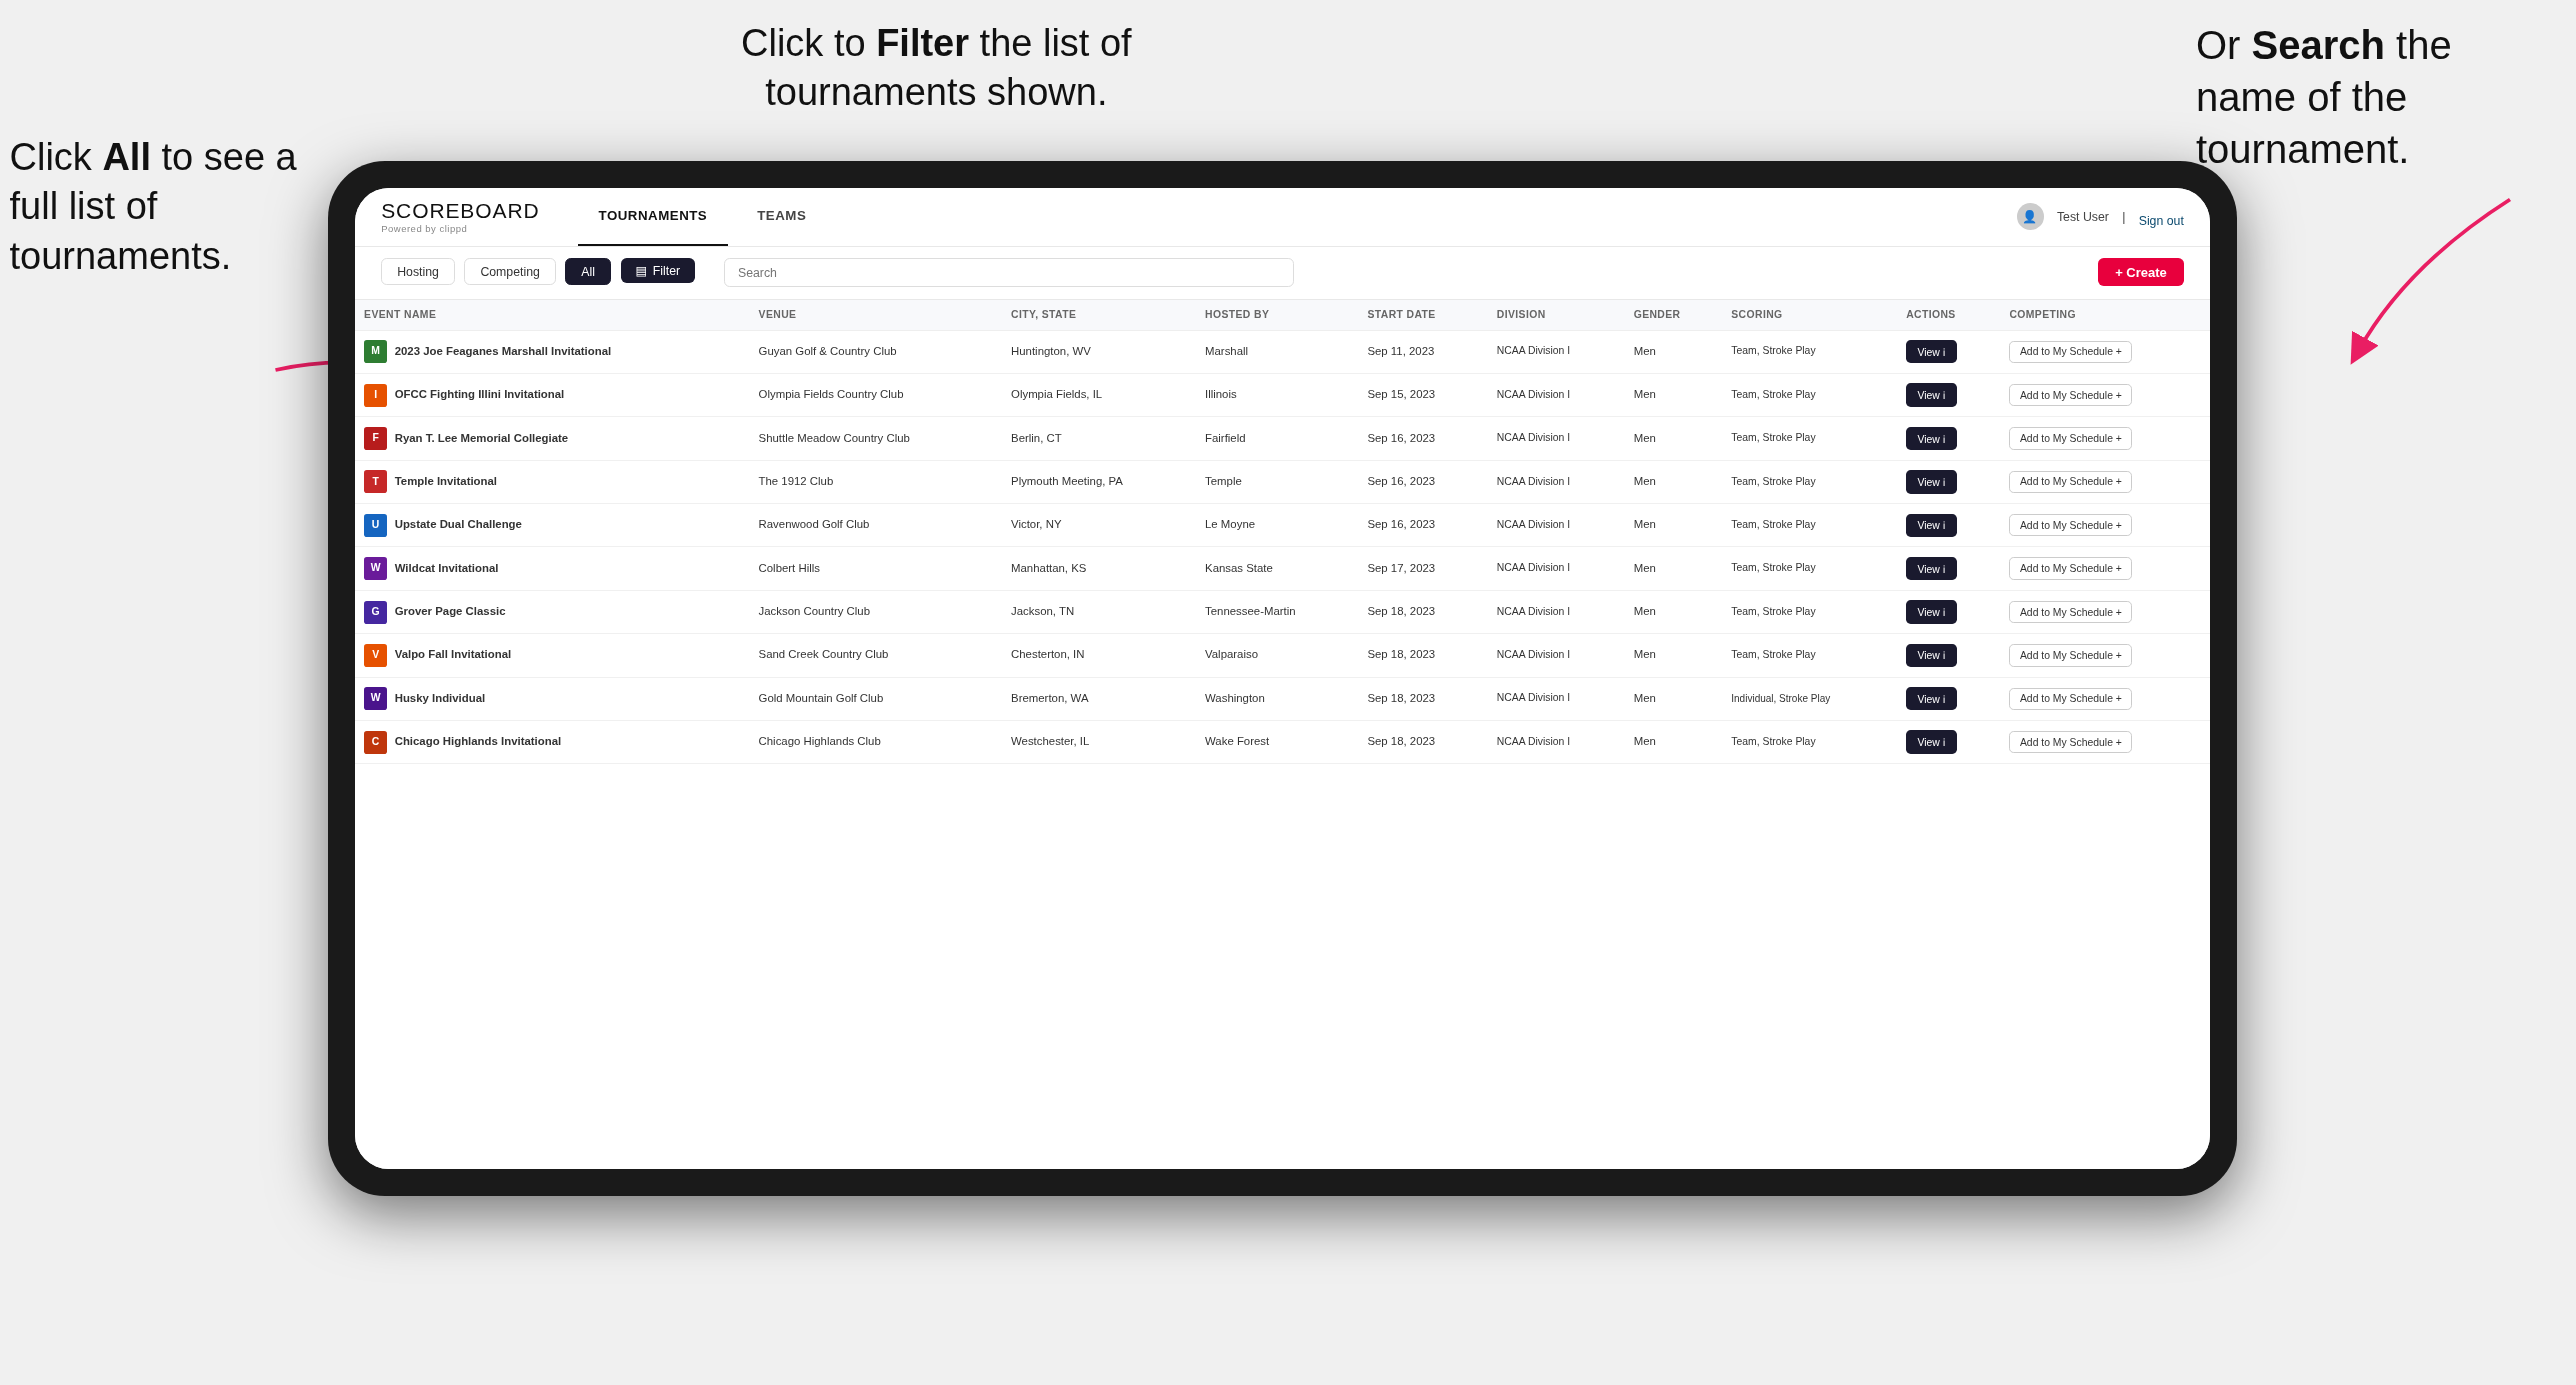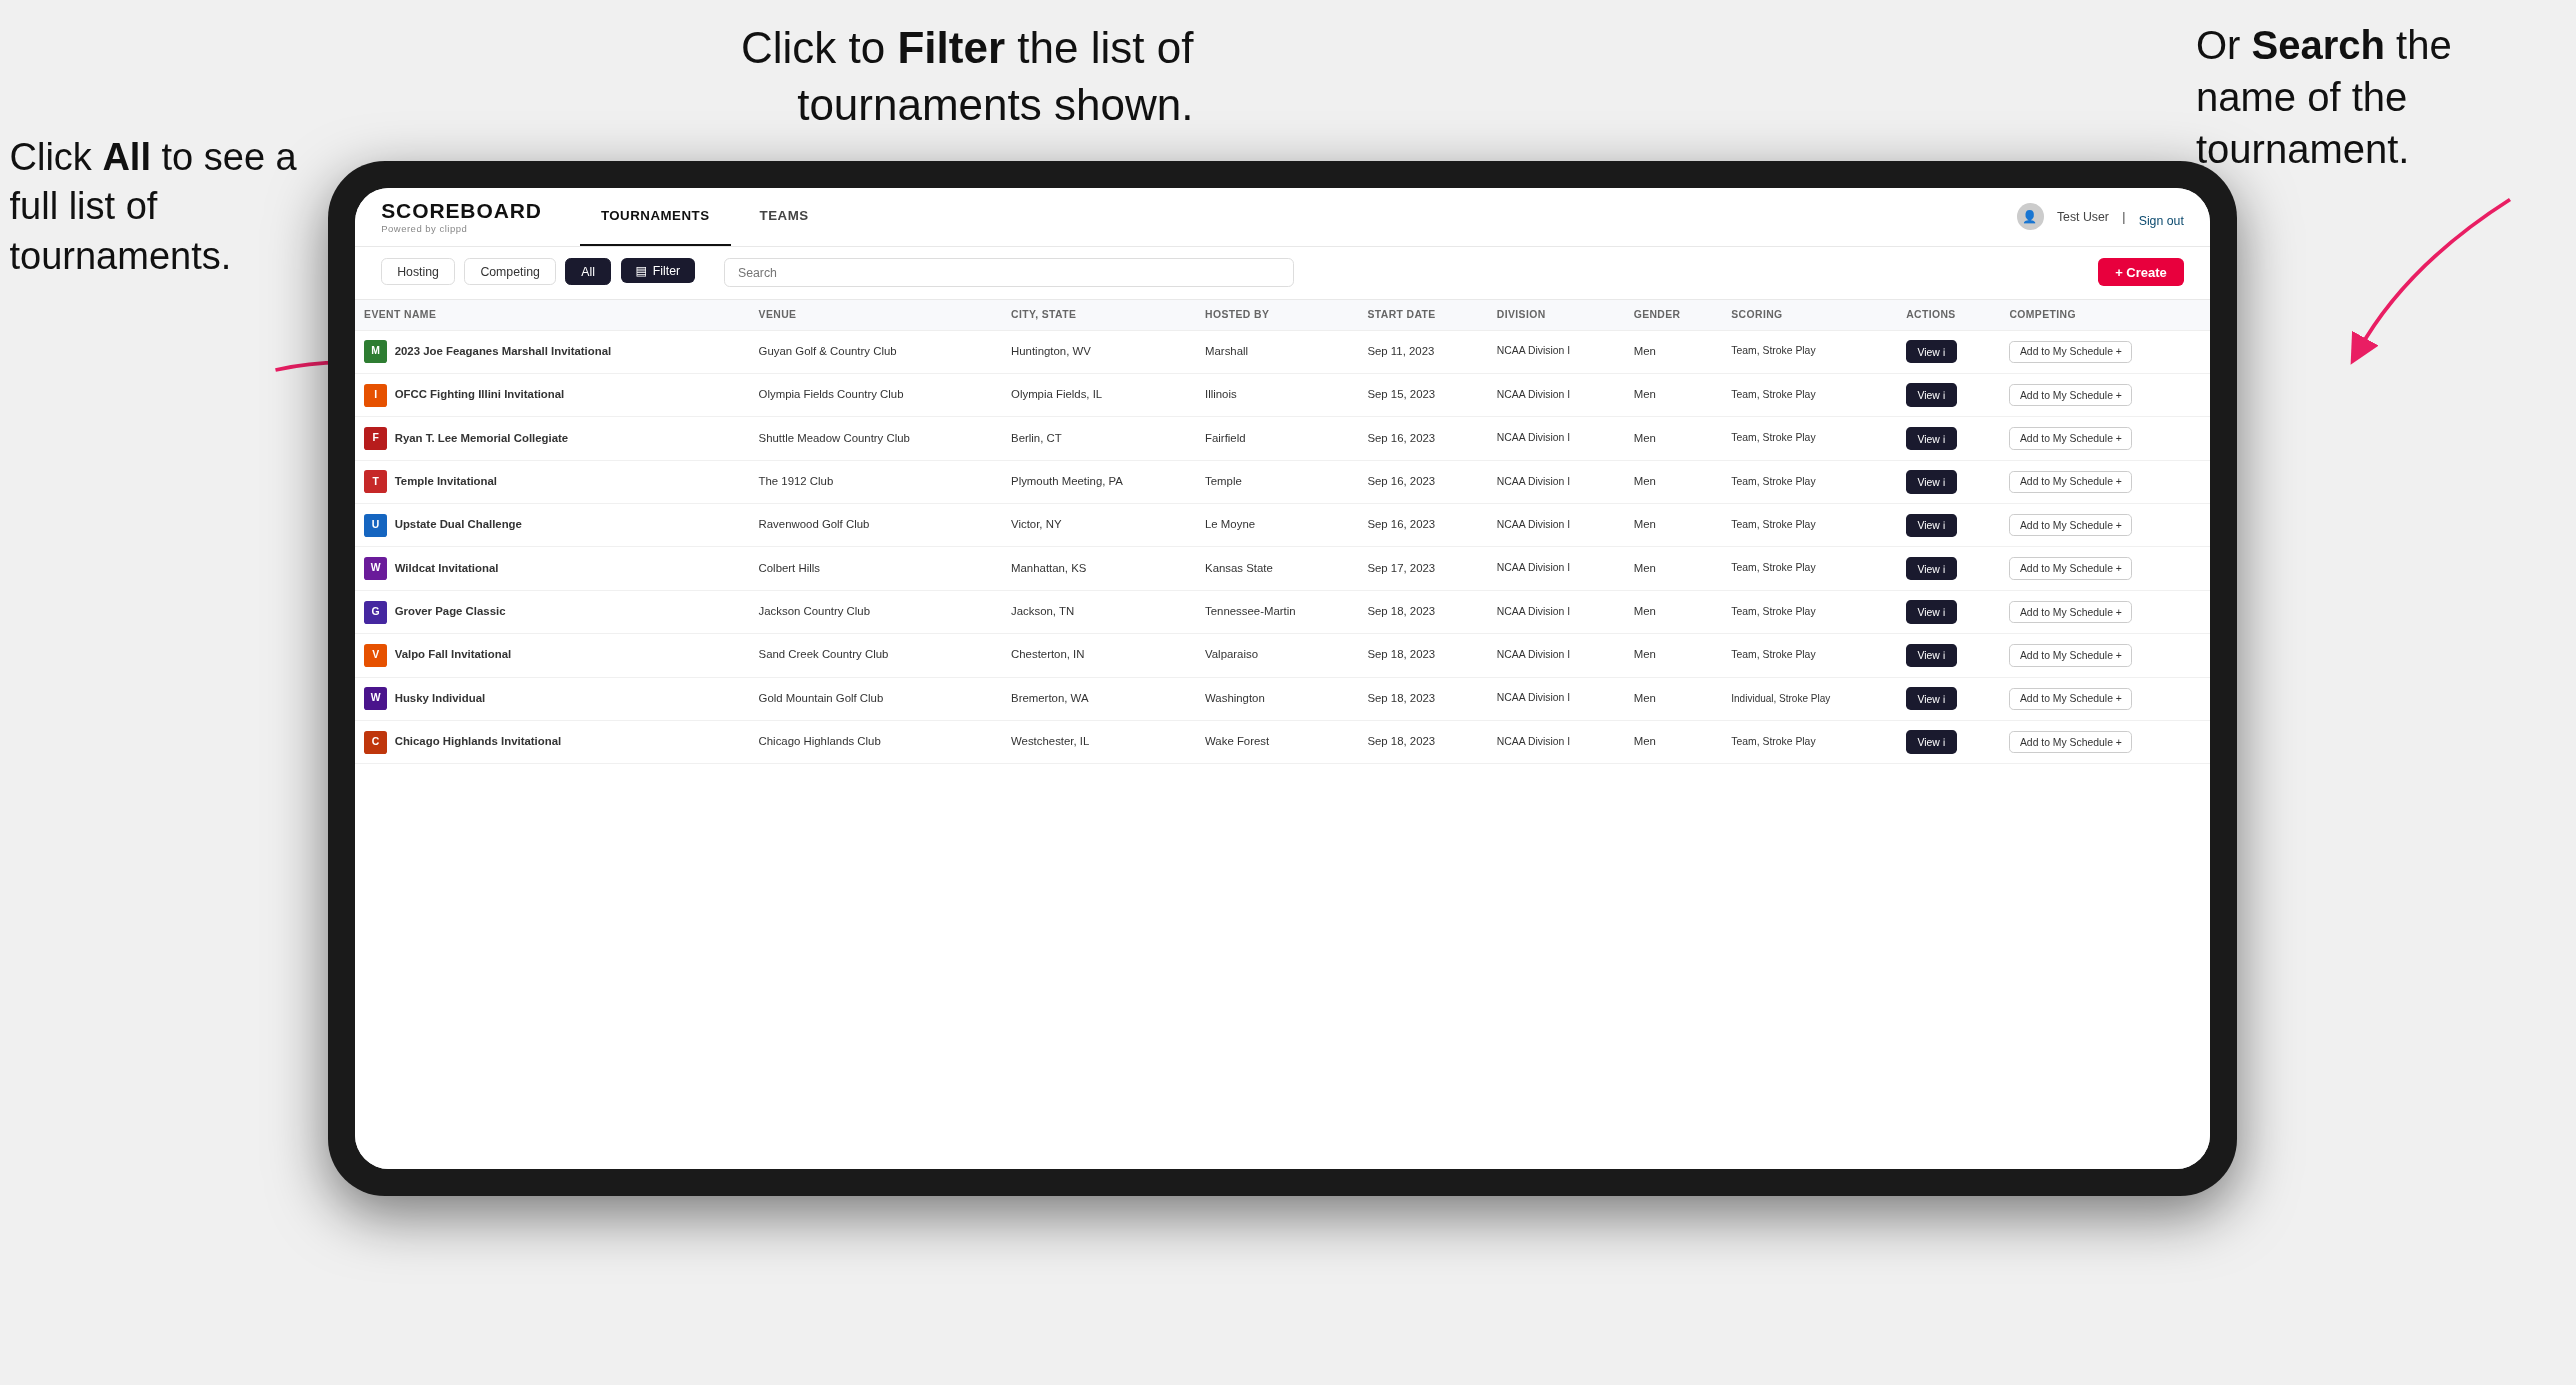--- a/index.html
+++ b/index.html
@@ -19,22 +19,22 @@
       line-height: 1.3;
       color: #111;
       max-width: 304px;
     }
     .annotation strong { font-weight: 800; }
 
     .ann-top-center {
       top: 19px;
       left: 741px;
       max-width: 570px;
-      text-align: right;
-      font-size: 44px;
+      text-align: center;
+      font-size: 38px;
     }
     .ann-top-right {
       top: 19px;
       right: 19px;
       max-width: 361px;
       text-align: left;
       font-size: 40px;
     }
     .ann-left {
       top: 133px;
@@ -81,21 +81,21 @@
       border-bottom: 0.9px solid #e8e8e8;
       flex-shrink: 0;
     }
     .logo-area {
       display: flex;
       flex-direction: column;
       margin-right: 38px;
     }
     .logo-text {
       font-size: 21px;
-      font-weight: 700;
+      font-weight: 400;
       letter-spacing: 0.9px;
       color: #111;
     }
     .logo-sub {
       font-size: 9.5px;
       color: #888;
       letter-spacing: 0.5px;
     }
     .nav-tabs {
       display: flex;

